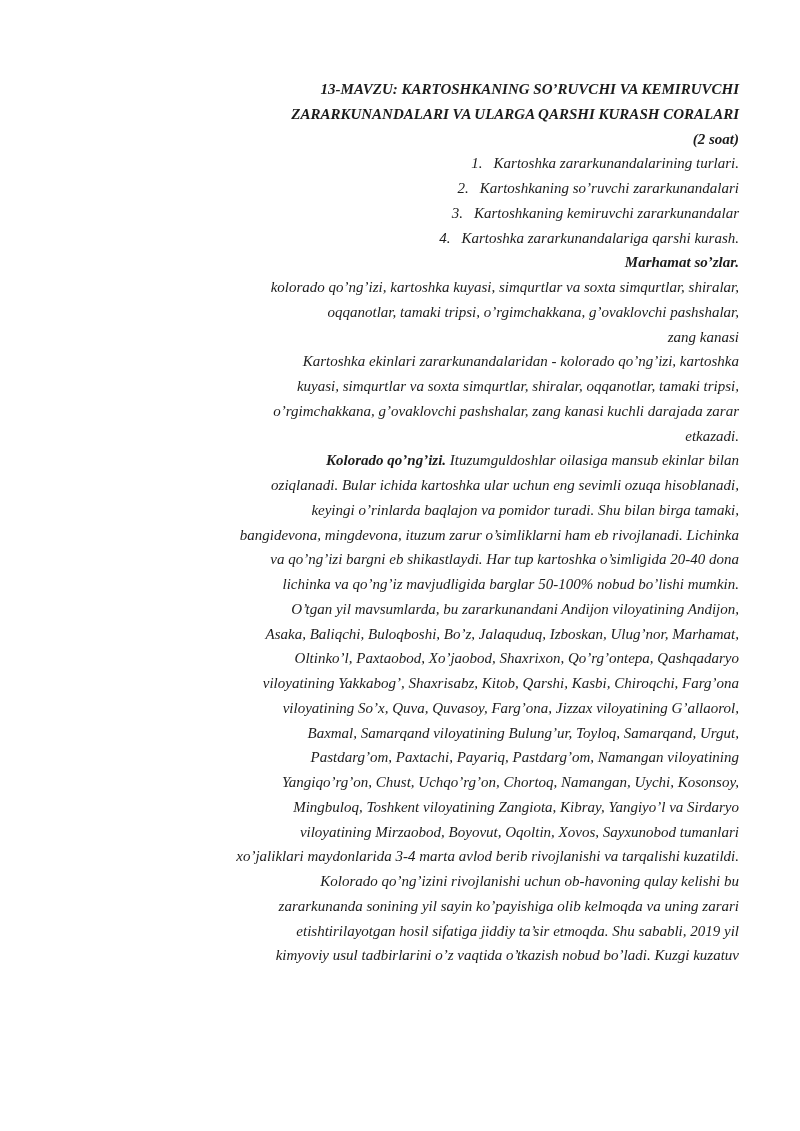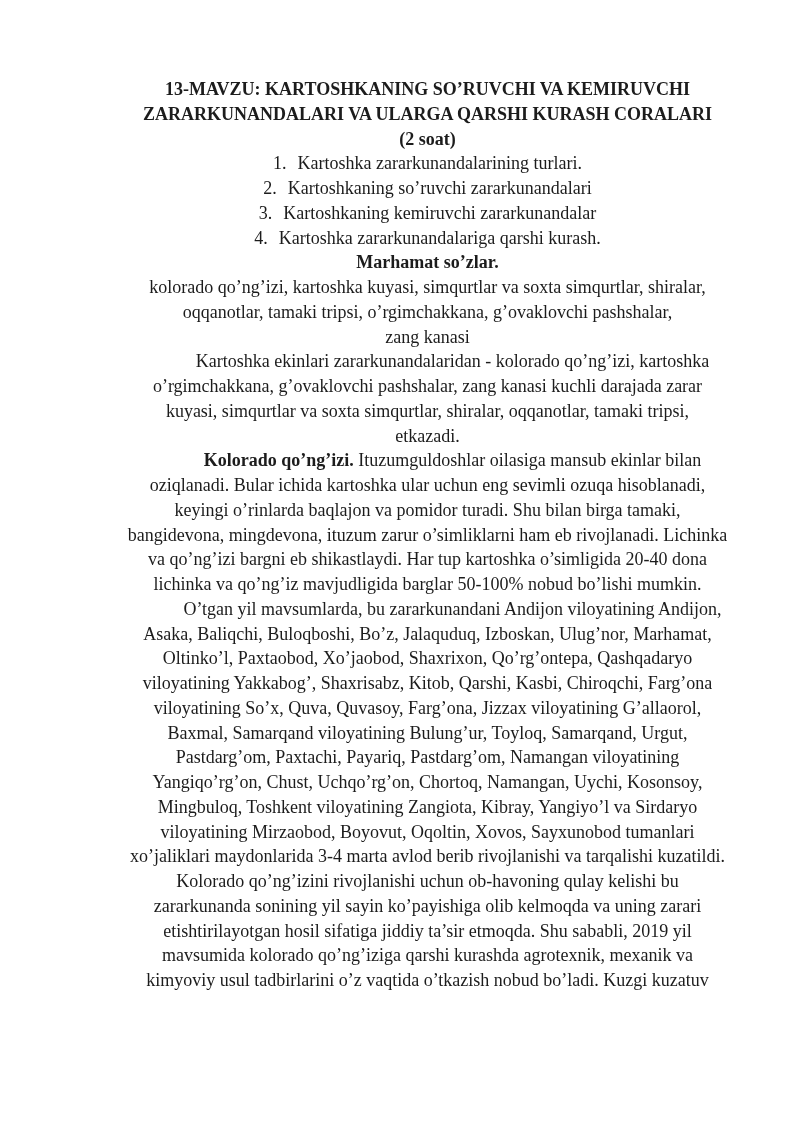--- a/index.html
+++ b/index.html
@@ -15,24 +15,25 @@
     overflow: hidden;
   }
   .page {
     box-sizing: border-box;
     width: 800px;
     height: 1131px;
     padding: 77px 61px 0 116px;
     background: #ffffff;
   }
   .line {
-    text-align: center;
-    font-size: 18px;
+    text-align: right;
+    font-size: 15px;
     line-height: 24.75px;
     white-space: nowrap;
+    font-style: italic;
   }
   .bold { font-weight: bold; }
   .indent { text-indent: 50px; }
   .num { margin-right: 11px; }
 </style>
 </head>
 <body>
 
 <div class="page">
 
@@ -44,22 +45,22 @@
   <div class="line"><span class="num">2.</span><span>Kartoshkaning so’ruvchi zararkunandalari</span></div>
   <div class="line"><span class="num">3.</span><span>Kartoshkaning kemiruvchi zararkunandalar</span></div>
   <div class="line"><span class="num">4.</span><span>Kartoshka zararkunandalariga qarshi kurash.</span></div>
 
   <div class="line bold">Marhamat so’zlar.</div>
   <div class="line">kolorado qo’ng’izi, kartoshka kuyasi, simqurtlar va soxta simqurtlar, shiralar,</div>
   <div class="line">oqqanotlar, tamaki tripsi, o’rgimchakkana, g’ovaklovchi pashshalar,</div>
   <div class="line">zang kanasi</div>
 
   <div class="line indent">Kartoshka ekinlari zararkunandalaridan - kolorado qo’ng’izi, kartoshka</div>
+  <div class="line">kuyasi, simqurtlar va soxta simqurtlar, shiralar, oqqanotlar, tamaki tripsi,</div>
   <div class="line">o’rgimchakkana, g’ovaklovchi pashshalar, zang kanasi kuchli darajada zarar</div>
-  <div class="line">kuyasi, simqurtlar va soxta simqurtlar, shiralar, oqqanotlar, tamaki tripsi,</div>
   <div class="line">etkazadi.</div>
 
   <div class="line indent"><span class="bold">Kolorado qo’ng’izi.</span><span> Ituzumguldoshlar oilasiga mansub ekinlar bilan</span></div>
   <div class="line">oziqlanadi. Bular ichida kartoshka ular uchun eng sevimli ozuqa hisoblanadi,</div>
   <div class="line">keyingi o’rinlarda baqlajon va pomidor turadi. Shu bilan birga tamaki,</div>
   <div class="line">bangidevona, mingdevona, ituzum zarur o’simliklarni ham eb rivojlanadi. Lichinka</div>
   <div class="line">va qo’ng’izi bargni eb shikastlaydi. Har tup kartoshka o’simligida 20-40 dona</div>
   <div class="line">lichinka va qo’ng’iz mavjudligida barglar 50-100% nobud bo’lishi mumkin.</div>
 
   <div class="line indent">O’tgan yil mavsumlarda, bu zararkunandani Andijon viloyatining Andijon,</div>
@@ -70,16 +71,15 @@
   <div class="line">Baxmal, Samarqand viloyatining Bulung’ur, Toyloq, Samarqand, Urgut,</div>
   <div class="line">Pastdarg’om, Paxtachi, Payariq, Pastdarg’om, Namangan viloyatining</div>
   <div class="line">Yangiqo’rg’on, Chust, Uchqo’rg’on, Chortoq, Namangan, Uychi, Kosonsoy,</div>
   <div class="line">Mingbuloq, Toshkent viloyatining Zangiota, Kibray, Yangiyo’l va Sirdaryo</div>
   <div class="line">viloyatining Mirzaobod, Boyovut, Oqoltin, Xovos, Sayxunobod tumanlari</div>
   <div class="line">xo’jaliklari maydonlarida 3-4 marta avlod berib rivojlanishi va tarqalishi kuzatildi.</div>
 
   <div class="line">Kolorado qo’ng’izini rivojlanishi uchun ob-havoning qulay kelishi bu</div>
   <div class="line">zararkunanda sonining yil sayin ko’payishiga olib kelmoqda va uning zarari</div>
   <div class="line">etishtirilayotgan hosil sifatiga jiddiy ta’sir etmoqda. Shu sababli, 2019 yil</div>
-  <div class="line">mavsumida kolorado qo’ng’iziga qarshi kurashda agrotexnik, mexanik va</div>
   <div class="line">kimyoviy usul tadbirlarini o’z vaqtida o’tkazish nobud bo’ladi. Kuzgi kuzatuv</div>
 
 </div>
 
 </body></html>

